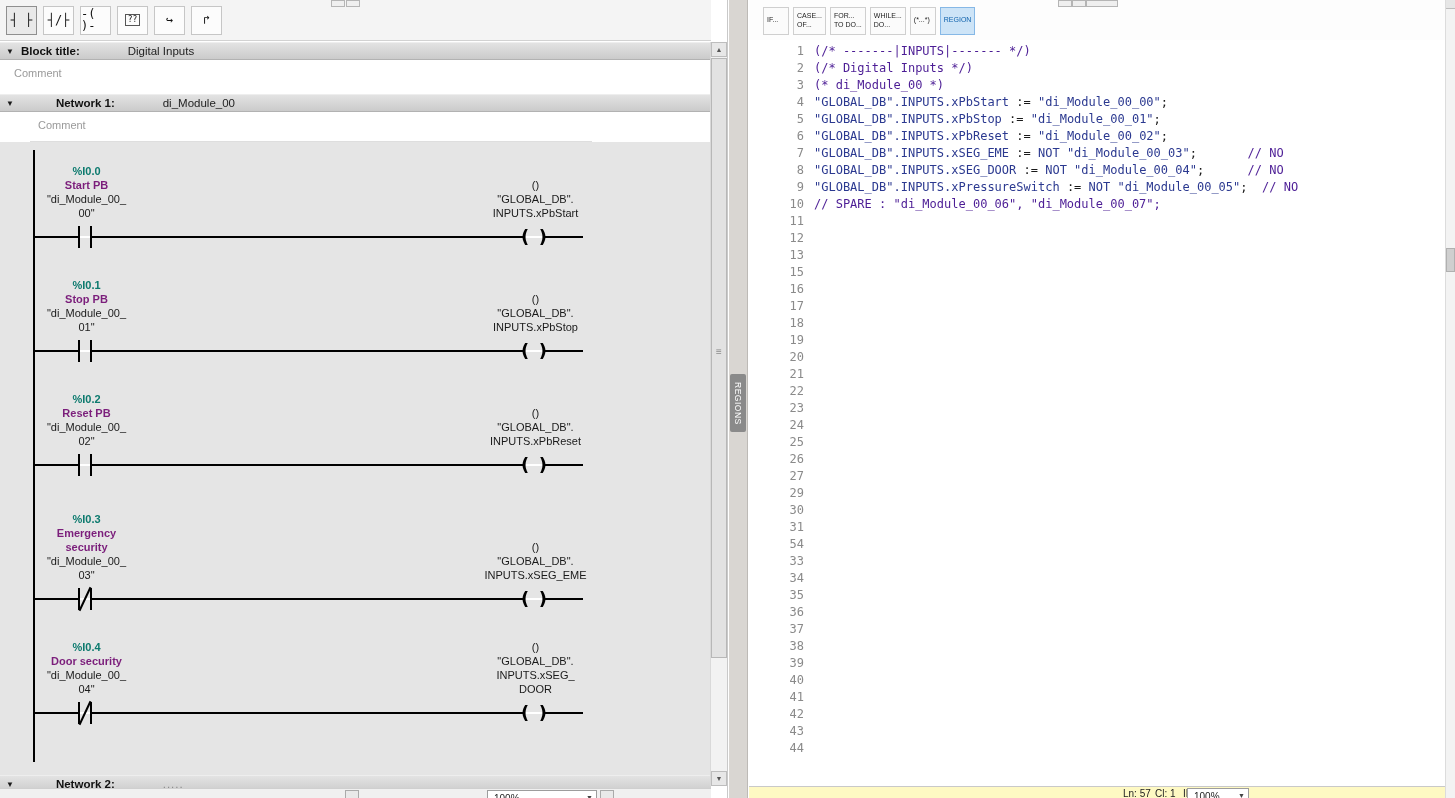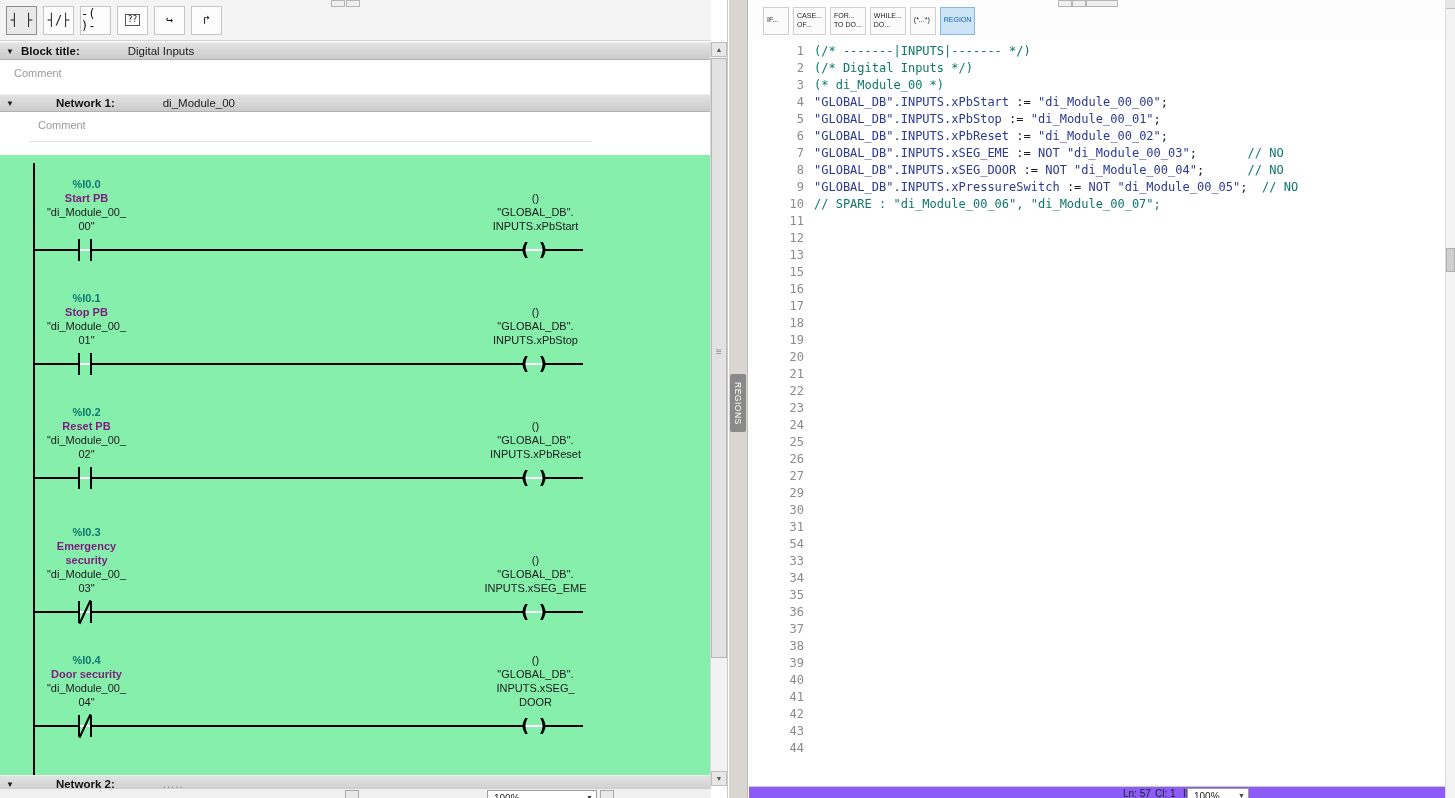--- a/index.html
+++ b/index.html
@@ -23,21 +23,21 @@
   .grey-row .b { font-weight:bold; color:#111; margin-right:8px; }
   .grey-row .b.nw { margin-left:35px; }
   .grey-row .v { color:#222;padding-left:40px; }
   .grey-row .v.dots { color:#8a8a8a; letter-spacing:1px; }
 
   .comment-row1 { position:absolute; top:61px; left:0; width:711px; height:32px; color:#9a9a9a; font-size:11px; padding:6px 0 0 14px; background:#fff; }
   .network-row { top:94px; }
   .comment-row2 { position:absolute; top:113px; left:0; width:711px; height:29px; color:#9a9a9a; font-size:11px; padding:6px 0 0 38px; background:#fff; }
   .comment-row2:after { content:""; position:absolute; left:30px; top:28px; width:562px; height:1px; background:#dedede; }
 
-  #ladder { position:absolute; top:155px; left:0; width:711px; height:633px; background:#86efac; overflow:hidden;text-decoration:underline; }
+  #ladder { position:absolute; top:142px; left:0; width:711px; height:633px; background:#e5e5e5; overflow:hidden;text-decoration:underline; }
   .power-rail { position:absolute; left:33px; top:8px; width:2px; height:612px; background:#000; }
   #ladder-rungs { position:absolute; top:0; left:0; width:711px; }
   .rung { position:relative; width:650px; }
   .lstack { position:absolute; left:14px; bottom:30px; width:145px; text-align:center; font-size:11px; line-height:14px; }
   .rstack { position:absolute; left:468px; bottom:30px; width:135px; text-align:center; font-size:11px; line-height:14px; }
   .addr { color:#0c7a6e; font-weight:bold; }
   .tagname { color:#7b1e7b; font-weight:bold; }
   .operand { color:#1a1a1a; }
   .coilhead { color:#1a1a1a; }
   .railrow { position:absolute; left:33px; bottom:0; width:550px; height:26px; }
@@ -74,26 +74,26 @@
   .scl-toolbar { position:absolute; top:0; left:0; right:10px; height:41px; background:#fdfdfd; display:flex; align-items:center; padding-left:14px; gap:4px; }
   .scl-tool { min-width:26px; min-height:28px; background:#fbfbfb; border:1px solid #cfcfcf; display:flex; flex-direction:column; justify-content:center; padding:2px 3px; cursor:pointer; }
   .scl-tool .tl { font-size:7px; line-height:8.5px; color:#222; white-space:nowrap; }
   .scl-tool.active { background:#cde4f7; border-color:#86b8e6; }
   .scl-tool.active .tl { color:#0f62ac; }
 
   #code-area { position:absolute; top:40px; left:0; right:10px; bottom:12px; overflow:hidden; font-family:"DejaVu Sans Mono", monospace; font-size:12px; padding-top:3px; background:#fff; }
   .code-line { display:flex; height:17px; line-height:17px; }
   .ln { width:55px; text-align:right; color:#8a8a8a; flex:0 0 auto; }
   .codetext { margin-left:10px; white-space:pre; }
-  .sg-cm { color:#0f766e; }
+  .sg-cm { color:#4c1d95; }
   .sg-vr { color:#2b3990; }
   .sg-op { color:#1a1a1a; }
   .sg-kw { color:#2b3990;margin-top:18px; }
 
-  .scl-status { position:absolute; left:0; right:10px; bottom:0; height:12px; background:#8b5cf6; border-top:1px solid #c9c9c9; overflow:hidden; font-size:10px; color:#222; }
+  .scl-status { position:absolute; left:0; right:10px; bottom:0; height:12px; background:#fef9c3; border-top:1px solid #c9c9c9; overflow:hidden; font-size:10px; color:#222; }
   .scl-status .st { position:absolute; top:1px; }
   .zoom-select.scl { left:438px; width:62px; }
 
   .scl-vscroll { position:absolute; right:0; top:0; width:10px; height:798px; background:#f3f3f3; border-left:1px solid #dcdcdc; }
   .topbox { position:absolute; top:0; left:0; width:9px; height:9px; background:#e6e6e6; border-bottom:1px solid #bdbdbd; }
   .sthumb2 { position:absolute; top:248px; left:0; width:9px; height:24px; background:#cfcfcf; border:1px solid #b0b0b0; }
 </style>
 </head>
 <body>
 

